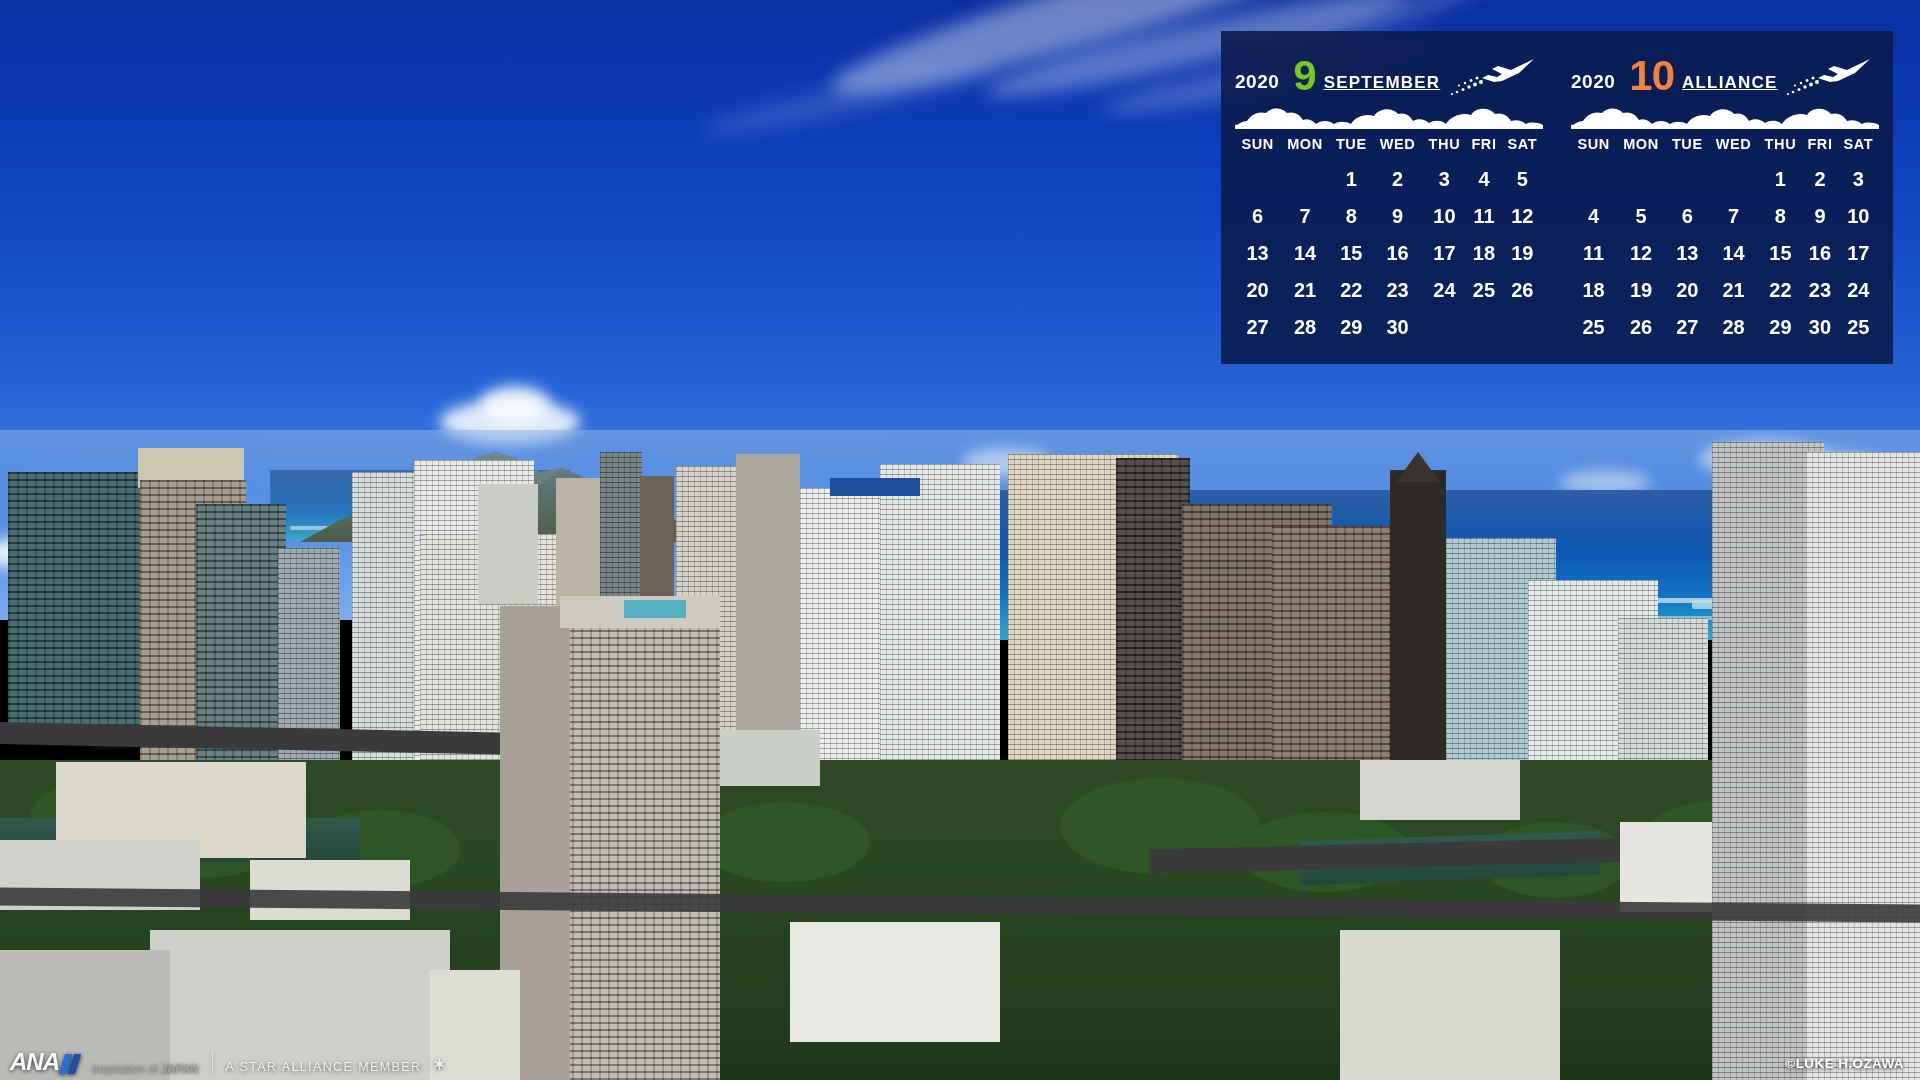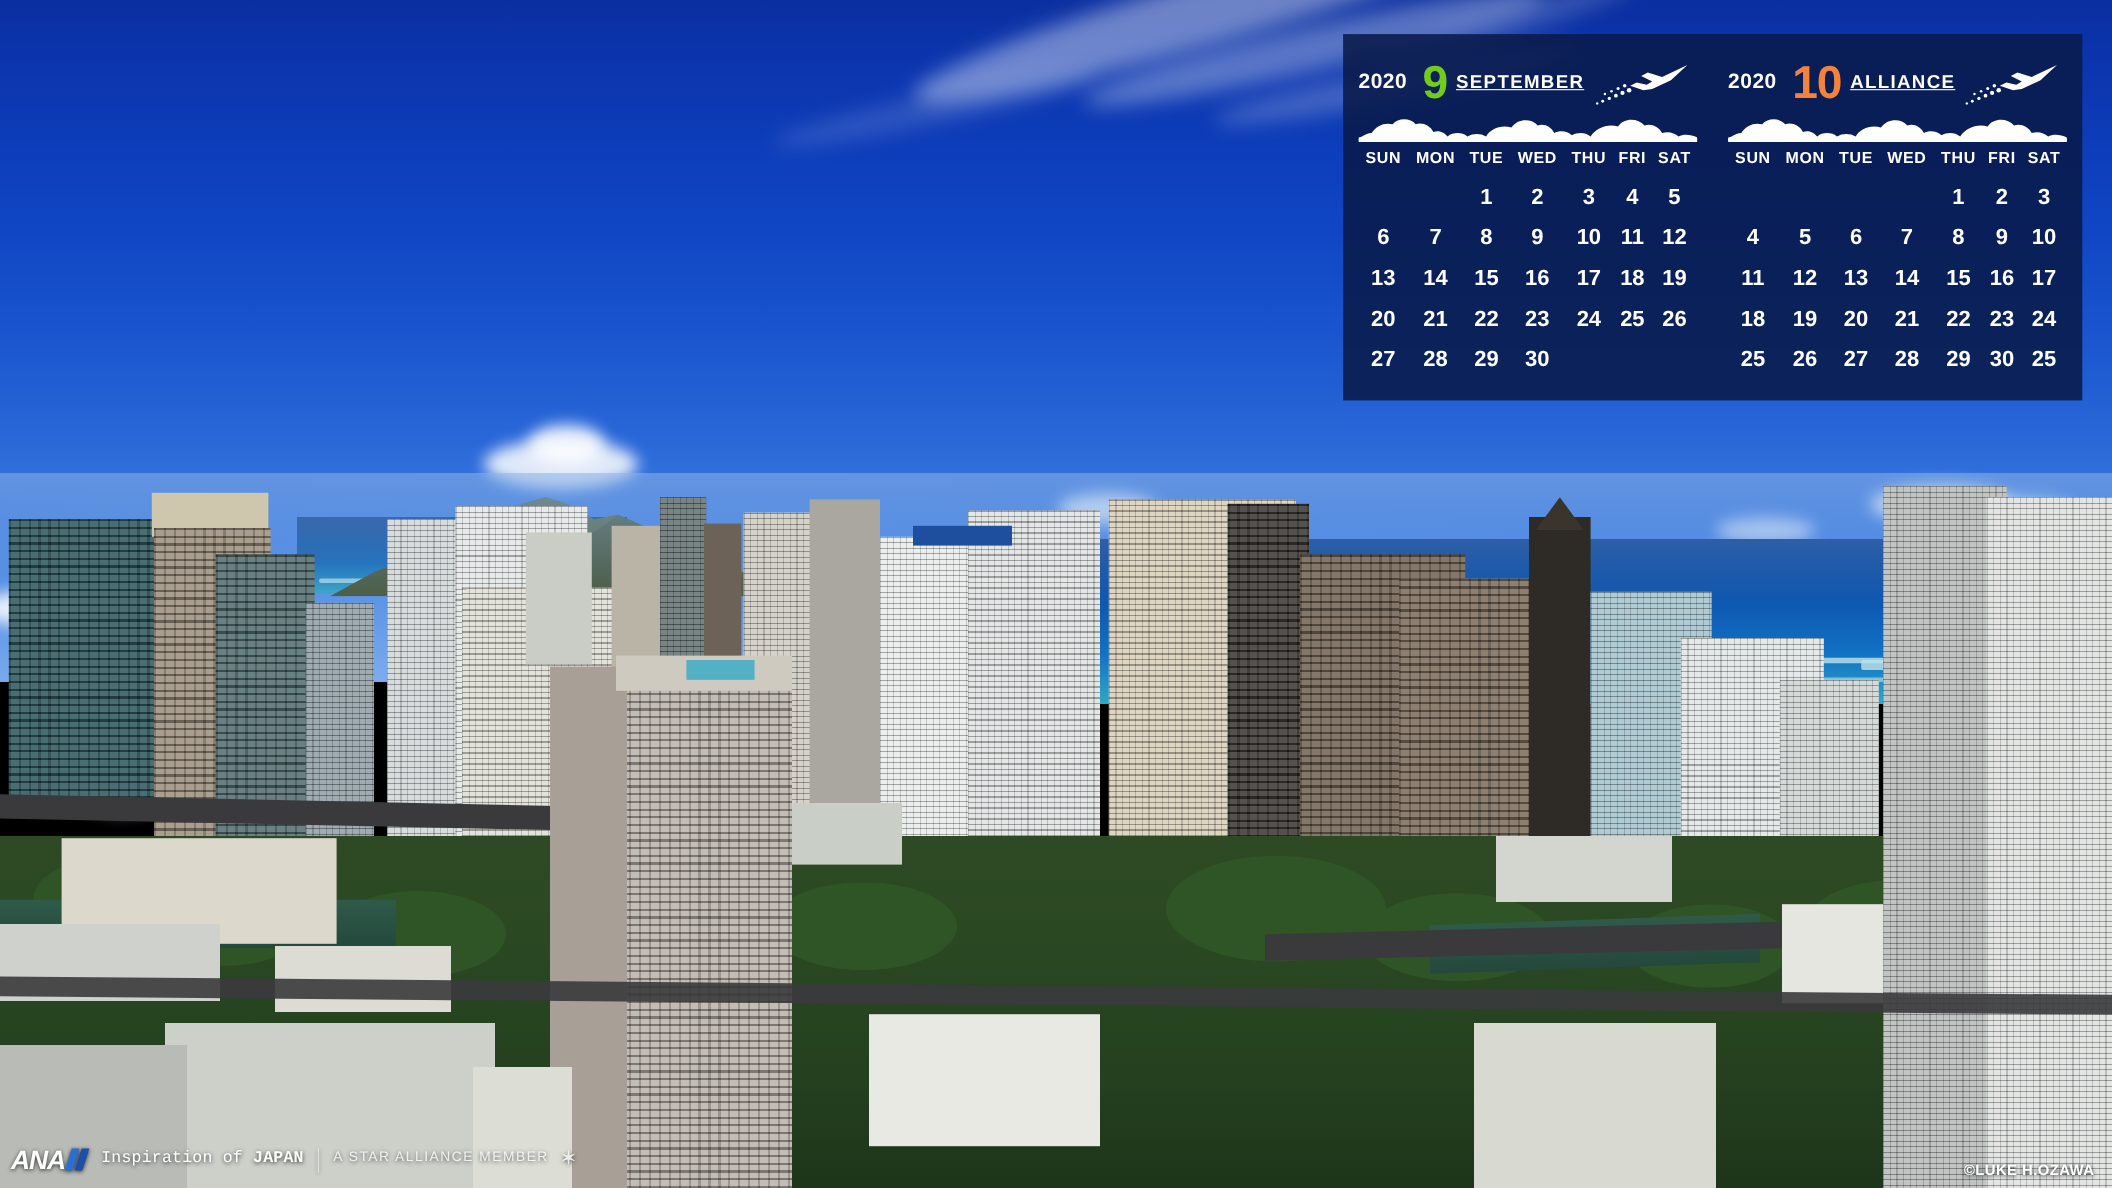--- a/index.html
+++ b/index.html
@@ -39,41 +39,41 @@
                         repeating-linear-gradient(to right,rgba(0,0,0,.20) 0px,rgba(0,0,0,.20) 1px,rgba(255,255,255,.06) 1px,rgba(255,255,255,.06) 6px);}
 
   .ground{position:absolute;left:0;top:330px;width:1920px;height:320px;
           background:linear-gradient(to bottom,#2d4a24 0%,#2a4822 30%,#24401f 70%,#1d3519 100%);}
   .green{position:absolute;border-radius:50%;background:#2f5426;}
   .road{position:absolute;background:#3a3a3c;}
   .canal{position:absolute;background:linear-gradient(to bottom,#2f5a4a,#24483c);}
   .lowb{position:absolute;background:#d8d4c9;}
 
   
-  .logobar{position:absolute;left:10px;bottom:6px;display:flex;align-items:flex-start;height:30px;
+  .logobar{position:absolute;left:10px;bottom:6px;display:flex;align-items:flex-end;height:30px;
            filter:drop-shadow(0 1px 2px rgba(0,0,0,.75));}
   .ana-word{font-family:"Liberation Sans",sans-serif;font-style:italic;font-weight:700;
             font-size:24px;color:#fff;letter-spacing:-1px;line-height:1;}
   .ana-bars{display:flex;margin-left:3px;margin-right:12px;transform:skewX(-18deg);}
   .ana-bars i{display:block;width:7px;height:20px;margin-right:2px;background:#2b6fd4;}
   .ana-bars i.b2{background:#1b4fa8;}
-  .insp{color:#ffffff;font-size:15px;font-weight:400;letter-spacing:.2px;font-family:Liberation Mono, monospace;}
+  .insp{color:#a3a3a3;font-size:11px;font-weight:400;letter-spacing:.2px;}
   .insp b{font-weight:700;}
   .divider{width:1px;height:22px;background:rgba(255,255,255,.55);margin:0 13px;}
   .star-txt{color:rgba(255,255,255,.82);font-size:12.5px;letter-spacing:1.4px;}
   .star-mark{margin-left:10px;color:rgba(255,255,255,.85);font-size:19px;line-height:1;}
   .copy{position:absolute;right:16px;bottom:9px;color:#fff;font-size:13.5px;font-weight:700;
         letter-spacing:.4px;filter:drop-shadow(0 1px 2px rgba(0,0,0,.85));}
 
   
   .calpanel{position:absolute;left:1221px;top:31px;width:672px;height:333px;
             background:rgba(9,26,74,.88);display:flex;}
   .month{width:336px;box-sizing:border-box;padding:0 14px;position:relative;}
 
-  .mhead{display:flex;align-items:center;height:62px;padding-top:26px;box-sizing:border-box;position:relative;}
+  .mhead{display:flex;align-items:flex-end;height:62px;padding-top:26px;box-sizing:border-box;position:relative;}
   .myear{color:#fff;font-size:19px;font-weight:700;letter-spacing:.5px;}
   .mnum{font-size:42px;font-weight:700;line-height:.8;margin:0 8px 0 14px;letter-spacing:-1px;}
   .mname{color:#fff;font-size:17px;font-weight:700;letter-spacing:1.2px;text-decoration:underline;}
   .plane{position:absolute;right:6px;top:22px;width:96px;height:44px;}
 
   .clouds-deco{height:34px;position:relative;margin-top:2px;}
   .clouds-deco svg{display:block;}
 
   table.cal{width:100%;border-collapse:collapse;margin-top:4px;}
   table.cal th{color:#fff;font-size:14.5px;font-weight:700;letter-spacing:.6px;padding:3px 0 9px;text-align:center;}

